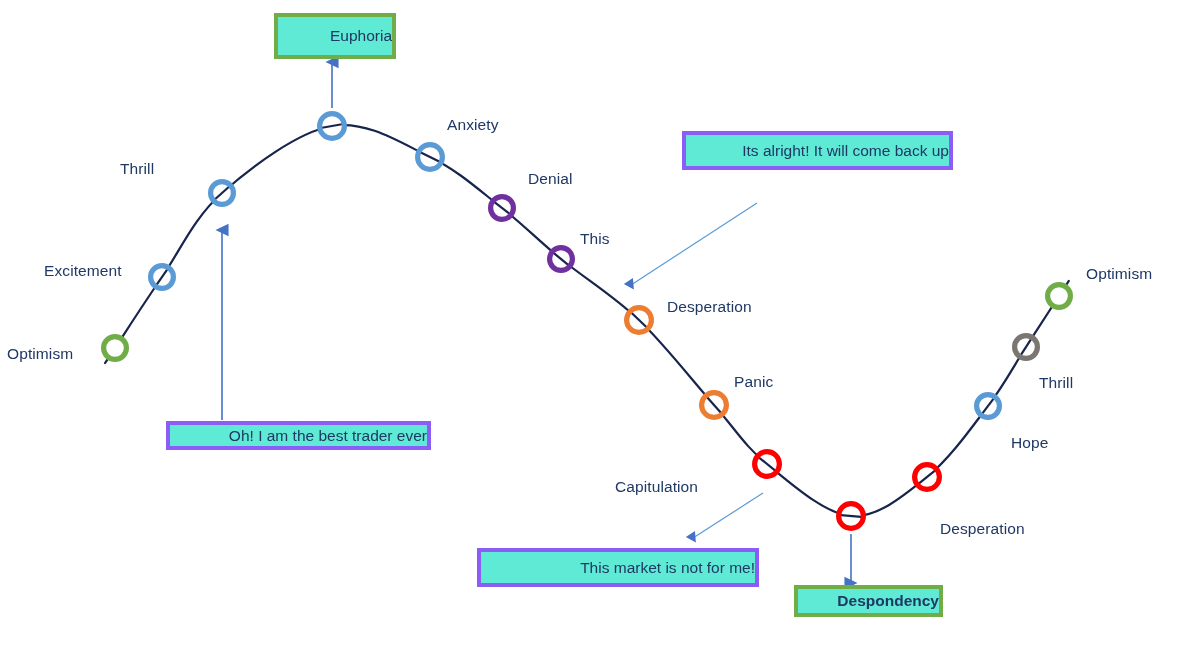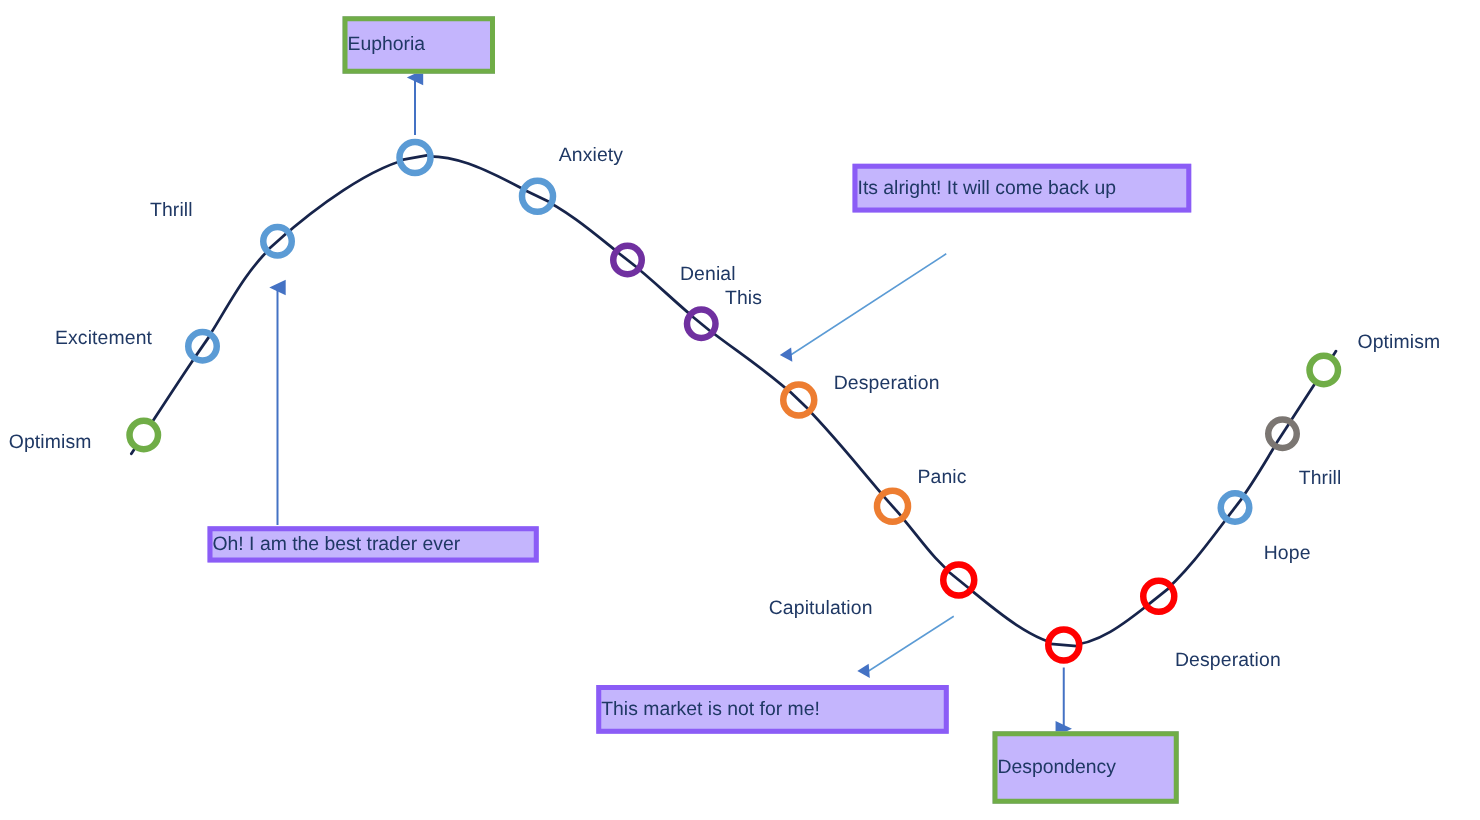--- a/index.html
+++ b/index.html
@@ -30,24 +30,24 @@
     color: #1F3864;
     font-family: "Liberation Sans", sans-serif;
     font-size: 15.5px;
     font-weight: 400;
     white-space: nowrap;
     letter-spacing: 0.1px;
   }
   .callout {
     position: absolute;
     box-sizing: border-box;
-    background: #c4b5fd;
+    background: #5eead4;
     display: flex;
     align-items: center;
-    justify-content: flex-start;
+    justify-content: flex-end;
     color: #1F3864;
     font-family: "Liberation Sans", sans-serif;
     font-size: 15.5px;
     white-space: nowrap;
   }
   .callout.dark {
     border: 4px solid #8b5cf6;
   }
   .callout.green {
     border: 4px solid #70AD47;
@@ -153,35 +153,35 @@
           <circle cx="1059" cy="296" r="11.4" fill="none" stroke="#70AD47" stroke-width="5.2"></circle>
         </g>
       </g>
   </svg>
 
   <div id="label-layer">
       <div class="pt-label" style="left: 7px; top: 345px;">Optimism</div>
       <div class="pt-label" style="left: 44px; top: 262px;">Excitement</div>
       <div class="pt-label" style="left: 120px; top: 160px;">Thrill</div>
       <div class="pt-label" style="left: 447px; top: 116px; text-align: right;">Anxiety</div>
-      <div class="pt-label" style="left: 544px; top: 170px; margin-top: 41px;">Denial</div>
+      <div class="pt-label" style="left: 528px; top: 170px;">Denial</div>
       <div class="pt-label" style="left: 580px; top: 230px;">This</div>
       <div class="pt-label" style="left: 667px; top: 298px;">Desperation</div>
       <div class="pt-label" style="left: 734px; top: 373px;">Panic</div>
       <div class="pt-label" style="left: 615px; top: 478px;">Capitulation</div>
       <div class="pt-label" style="left: 940px; top: 520px;">Desperation</div>
       <div class="pt-label" style="left: 1011px; top: 434px;">Hope</div>
       <div class="pt-label" style="left: 1039px; top: 374px;">Thrill</div>
       <div class="pt-label" style="left: 1086px; top: 265px;">Optimism</div>
     </div>
   <div id="callout-layer">
       <div class="callout green" style="left: 274px; top: 13px; width: 122px; height: 46px;">
         <span>Euphoria</span>
       </div>
-      <div class="callout green" style="left: 794px; top: 585px; width: 149px; height: 58px;">
+      <div class="callout green" style="left: 794px; top: 585px; width: 149px; height: 32px; font-weight: bold;">
         <span>Despondency</span>
       </div>
       <div class="callout dark" style="left: 166px; top: 421px; width: 265px; height: 29px;">
         <span>Oh! I am the best trader ever</span>
       </div>
       <div class="callout dark" style="left: 682px; top: 131px; width: 271px; height: 39px;">
         <span>Its alright! It will come back up</span>
       </div>
       <div class="callout dark" style="left: 477px; top: 548px; width: 282px; height: 39px;">
         <span>This market is not for me!</span>

